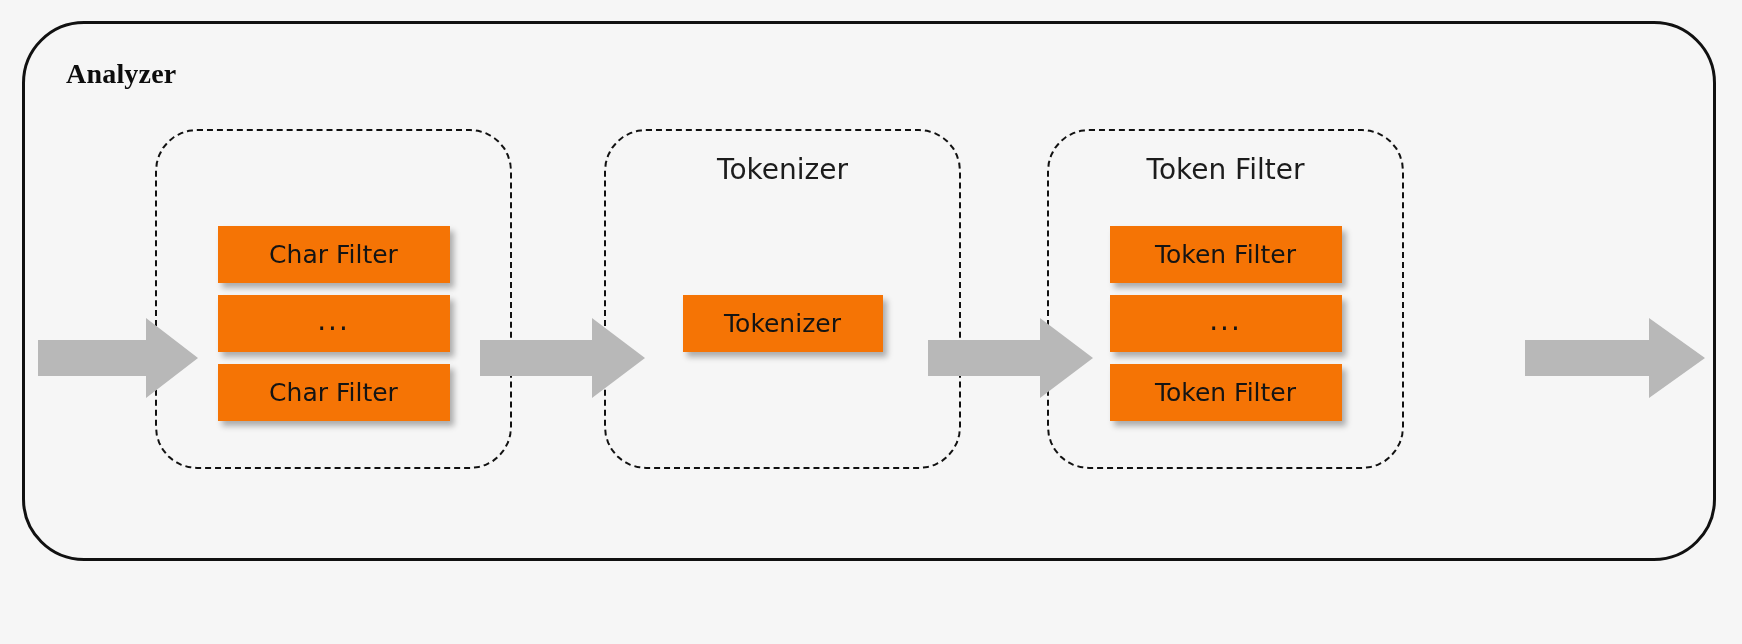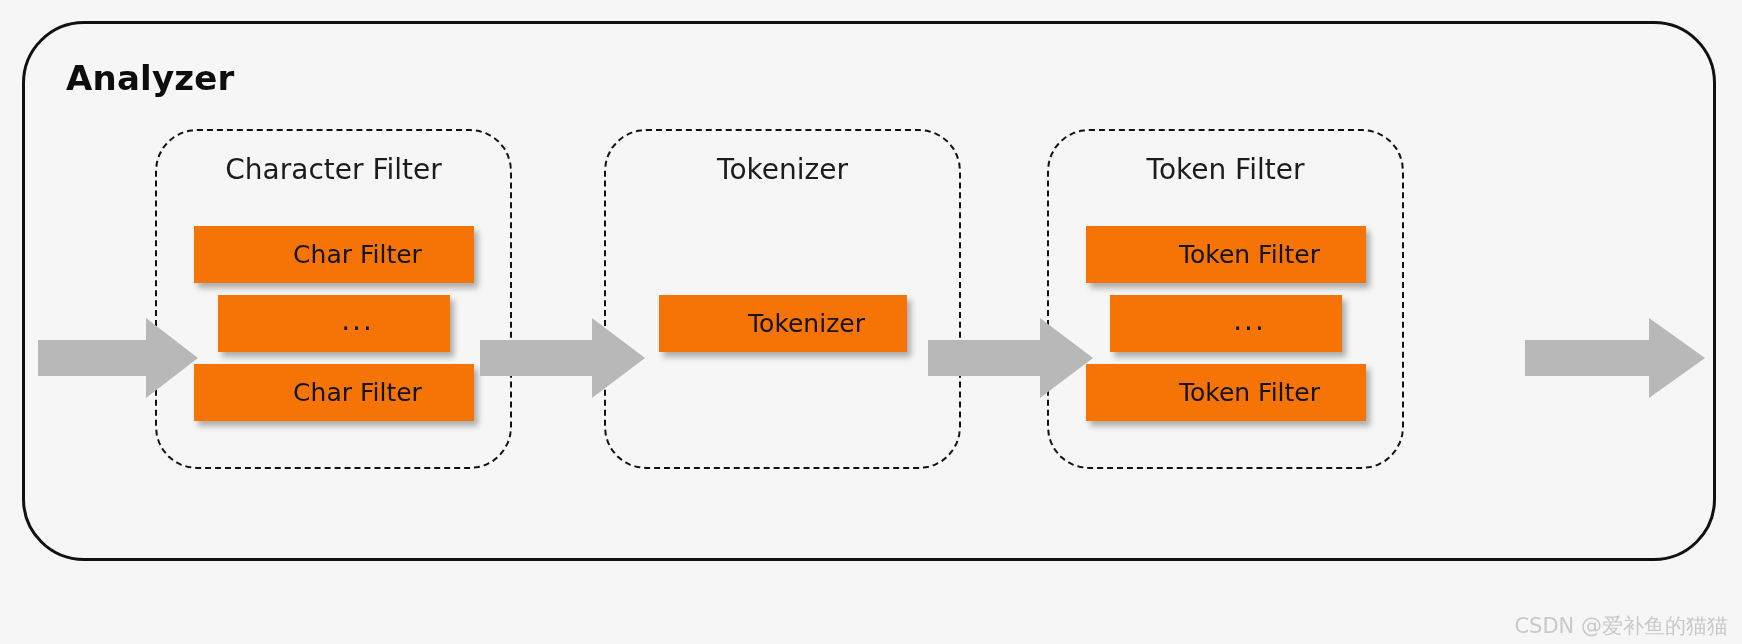--- a/index.html
+++ b/index.html
@@ -27,25 +27,26 @@
     height: 540px;
     box-sizing: border-box;
     border: 3px solid #111111;
     border-radius: 62px;
     background: #f6f6f6;
   }
   .analyzer-title {
     position: absolute;
     left: 66px;
     top: 58px;
-    font-size: 34px;
+    font-size: 28px;
     font-weight: bold;
     color: #0d0d0d;
     letter-spacing: 0.2px;
     white-space: nowrap;
+    font-family: Liberation Serif, serif;
   }
 
   
   .stage {
     position: absolute;
     box-sizing: border-box;
     border: 2.5px dashed #111111;
     border-radius: 42px;
     background: transparent;
     top: 129px;
@@ -83,21 +84,20 @@
     width: 232px;
     height: 57px;
     background: #f57405;
     color: #141414;
     font-size: 25px;
     display: flex;
     align-items: center;
     justify-content: center;
     box-shadow: 4px 5px 6px rgba(0,0,0,0.30);
     white-space: nowrap;
-    padding-left: 48px;
   }
   .chip.ellipsis {
     font-size: 28px;
     letter-spacing: 2px;
     padding-bottom: 6px;
     box-sizing: border-box;
   }
   #stage-tok .stage-body { justify-content: center; }
   #stage-tok .chip { width: 200px; }
 
@@ -128,21 +128,20 @@
 </head>
 <body>
 
 <div id="canvas">
 
   <div class="analyzer-box"></div>
 
   <div class="analyzer-title">Analyzer</div>
 
   <div class="stage" id="stage-char">
-    <div class="stage-title">Character Filter</div>
     <div class="stage-body">
       <div class="chip">Char Filter</div>
       <div class="chip ellipsis">...</div>
       <div class="chip">Char Filter</div>
     </div>
   </div>
 
   <div class="stage" id="stage-tok">
     <div class="stage-title">Tokenizer</div>
     <div class="stage-body">
@@ -176,15 +175,14 @@
       <polygon points="0,22 112,22 112,0 165,40 112,80 112,58 0,58" fill="#b8b8b8"></polygon>
     </svg>
   </div>
 
   <div class="arrow" id="arrow-out">
     <svg viewBox="0 0 180 80" preserveAspectRatio="none" aria-hidden="true">
       <polygon points="0,22 124,22 124,0 180,40 124,80 124,58 0,58" fill="#b8b8b8"></polygon>
     </svg>
   </div>
 
-  <div class="watermark">CSDN @爱补鱼的猫猫</div>
 
 </div>
 
 </body></html>

